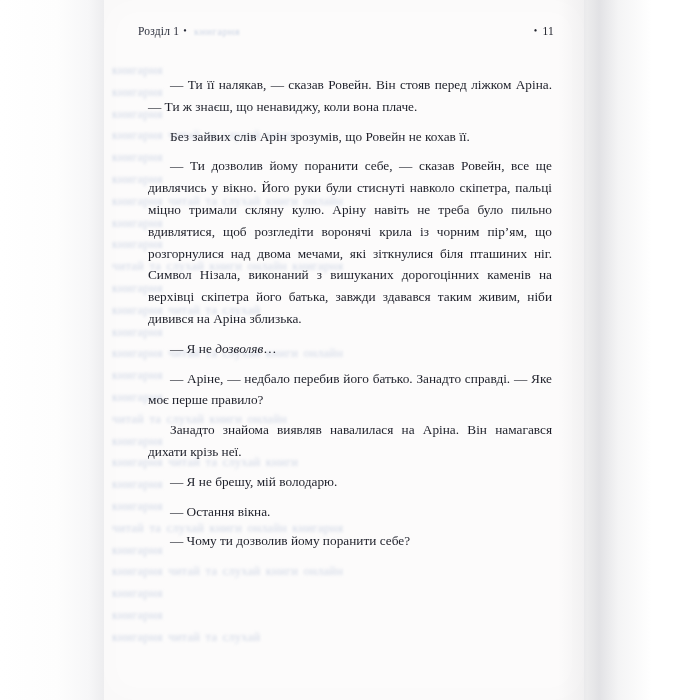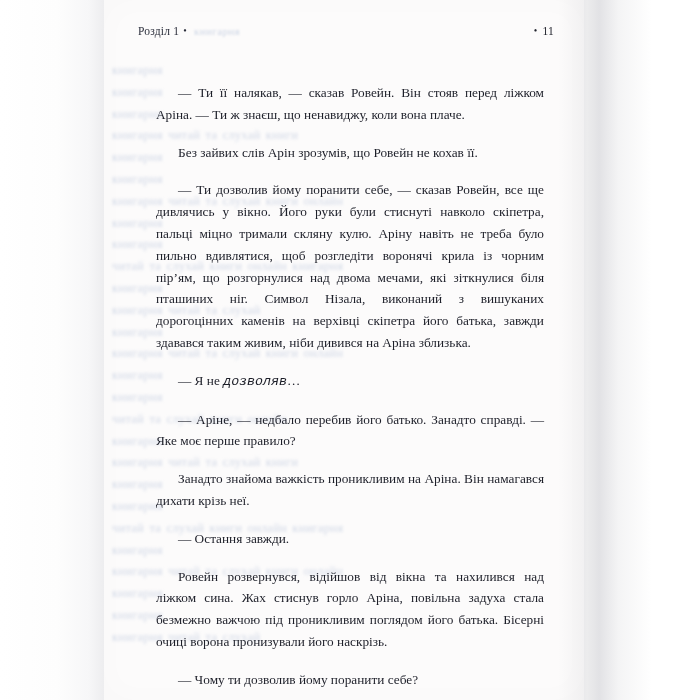--- a/index.html
+++ b/index.html
@@ -98,25 +98,25 @@
     width: 420px;
     font-size: 13.3px;
     line-height: 21.8px;
     color: #1d1f29;
     text-align: justify;
     text-justify: inter-word;
     hyphens: manual;
     z-index: 3;
   }
   .para {
-    margin: 16px;
+    margin: 8px;
     text-indent: 22px;
   }
   .para:last-child { text-align: justify; }
-  em { font-style: italic; font-family: Liberation Mono, monospace; }
+  em { font-style: italic; }
 
   
   .watermark-layer {
     position: absolute;
     left: 112px;
     top: 60px;
     width: 466px;
     height: 600px;
     z-index: 1;
     pointer-events: none;
@@ -180,20 +180,20 @@
       <span class="rh-bullet">•</span><span>11</span>
     </div>
   </div>
 
   <div class="text-block">
     <p class="para">— Ти її налякав, — сказав Ровейн. Він стояв перед ліжком Аріна. — Ти ж знаєш, що ненавиджу, коли вона плаче.</p>
     <p class="para">Без зайвих слів Арін зрозумів, що Ровейн не кохав її.</p>
     <p class="para">— Ти дозволив йому поранити себе, — сказав Ровейн, все ще дивлячись у вікно. Його руки були стиснуті навколо скіпетра, пальці міцно тримали скляну кулю. Аріну навіть не треба було пильно вдивлятися, щоб розгледіти воронячі крила із чорним пір’ям, що розгорнулися над двома мечами, які зіткнулися біля пташиних ніг. Символ Нізала, виконаний з вишуканих дорогоцінних каменів на верхівці скіпетра його батька, завжди здавався таким живим, ніби дивився на Аріна зблизька.</p>
     <p class="para"><span>— Я не </span><em>дозволяв</em><span>…</span></p>
     <p class="para">— Аріне, — недбало перебив його батько. Занадто справді. — Яке моє перше правило?</p>
-    <p class="para">Занадто знайома важкість проникливим на Аріна. Він намагався дихати крізь неї.</p>
-    <p class="para">— Остання завжди.</p>
-    <p class="para">Ровейн розвернувся, відійшов від вікна та нахилився над ліжком сина. Жах стиснув горло Аріна, повільна задуха стала безмежно важчою під проникливим поглядом його батька. Бісерні очиці ворона пронизували його наскрізь.</p>
+    <p class="para">Занадто знайома виявляв навалилася на Аріна. Він намагався дихати крізь неї.</p>
+    <p class="para">— Я не брешу, мій володарю.</p>
+    <p class="para">— Остання вікна.</p>
     <p class="para">— Чому ти дозволив йому поранити себе?</p>
 
   </div>
 
 </div>
 
 </body></html>

